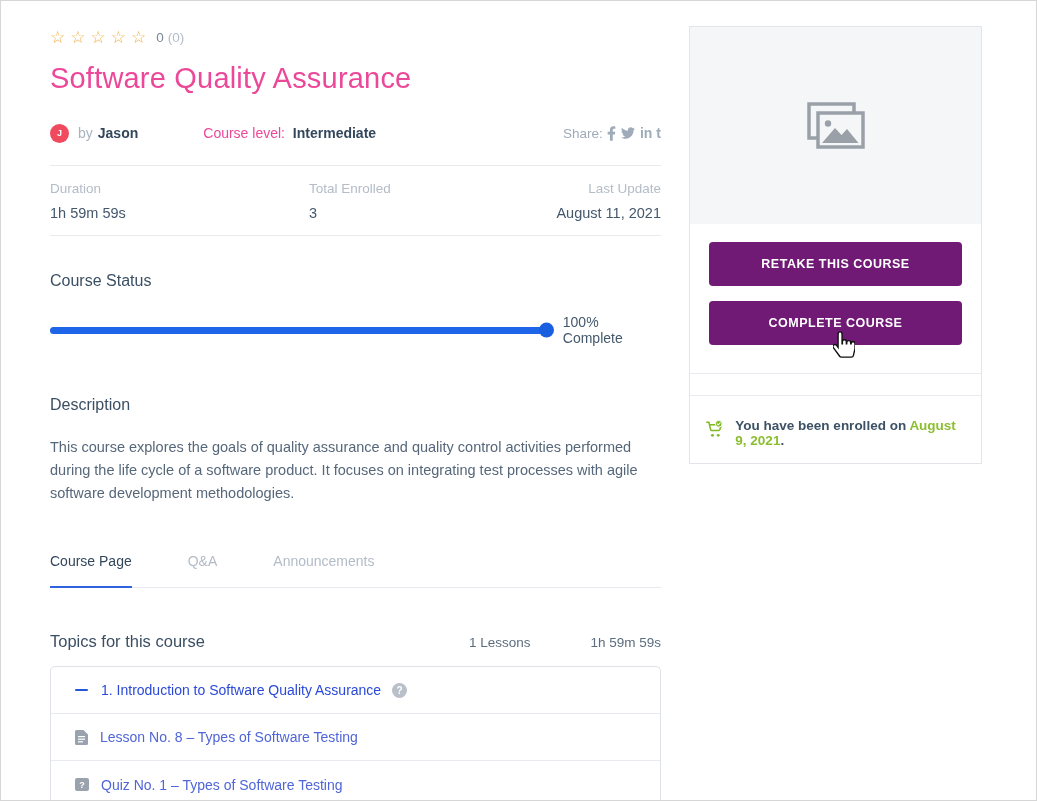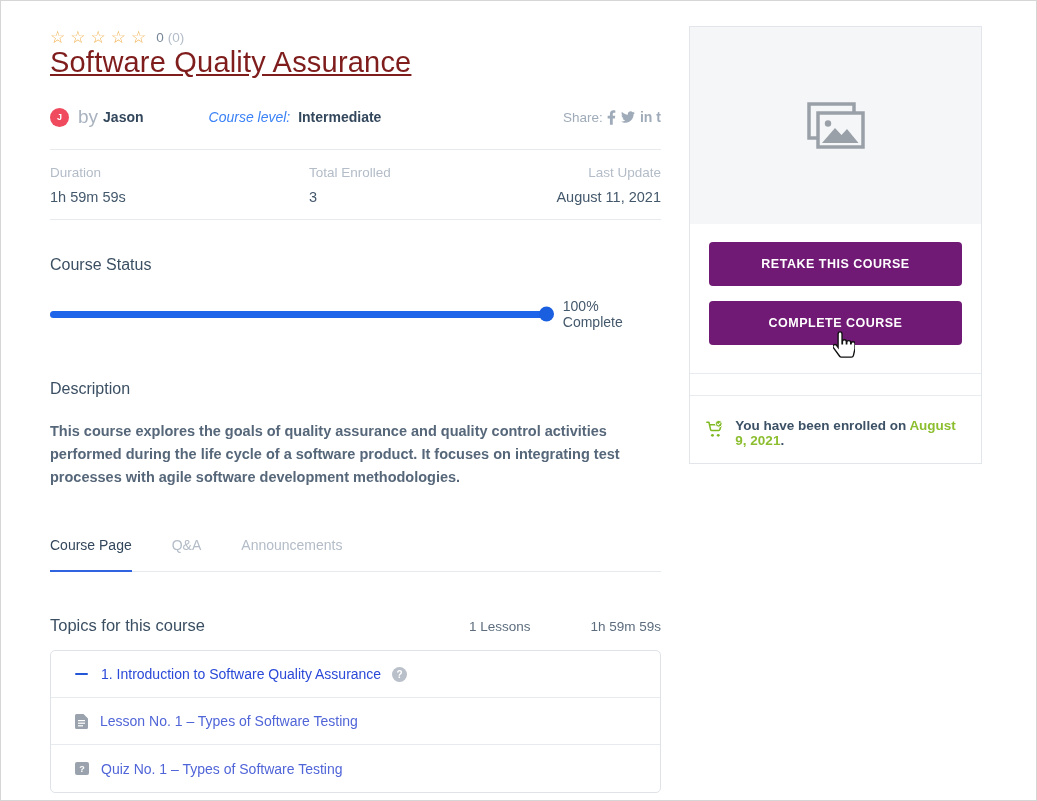--- a/index.html
+++ b/index.html
@@ -16,30 +16,30 @@
   .main { width:611px; flex:0 0 611px; }
   .sidebar { width:293px; flex:0 0 293px; margin-left:28px; }
 
   
   .rating { display:flex; align-items:center; gap:4px; height:18px; }
   .star { color:#f0b14e; font-size:17px; line-height:1; letter-spacing:1px; }
   .rating-score { color:#76879a; font-size:13.5px; margin-left:5px; }
   .rating-count { color:#b3bdc9; font-size:13.5px; }
 
   
-  h1.course-title { font-size:29px; font-weight:500; color:#7f1d1d; letter-spacing:.2px;text-decoration:underline; }
+  h1.course-title { font-size:29px; font-weight:500; color:#ec4899; margin-top:16px; letter-spacing:.2px; }
 
   
   .meta-row { display:flex; align-items:center; margin-top:26px; height:24px; }
   .avatar { width:19px; height:19px; border-radius:50%; background:#ef4a5e; color:#fff;
             font-size:9px; font-weight:bold; display:flex; align-items:center; justify-content:center; }
-  .by-label { color:#a9b3bf; font-size:19px; margin-left:9px; }
+  .by-label { color:#a9b3bf; font-size:14px; margin-left:9px; }
   .author-name { color:#33475c; font-size:14px; font-weight:bold; margin-left:5px; }
   .level-wrap { margin-left:65px; font-size:14px; }
-  .level-label { color:#3b82f6;font-style:italic; }
+  .level-label { color:#ec4899; }
   .level-value { color:#33475c; font-weight:bold; margin-left:4px; }
   .share-wrap { margin-left:auto; display:flex; align-items:center; gap:4px; }
   .share-label { color:#9fabb9; font-size:13.5px; }
   .share-icon { color:#9fabb9; font-weight:bold; font-size:14px; display:flex; align-items:center; cursor:pointer; }
   .share-icon svg { display:block; }
 
   .divider { border:none; border-top:1px solid #e8ebee; margin-top:20px; }
 
   
   .stats-row { display:flex; padding:15px 0 14px; }
@@ -54,24 +54,24 @@
   .status-heading { margin-top:36px; }
   .progress-row { display:flex; align-items:center; margin-top:24px; }
   .progress-track { position:relative; width:504px; height:7px; border-radius:4px; background:#dfe5ec; }
   .progress-fill { position:absolute; left:0; top:0; height:7px; border-radius:4px; background:#1f65ea; }
   .progress-knob { position:absolute; right:-7px; top:50%; transform:translateY(-50%);
                    width:15px; height:15px; border-radius:50%; background:#1a5fe0; }
   .progress-text { margin-left:16px; color:#44586c; font-size:14px; }
 
   
   .desc-heading { margin-top:50px; }
-  .desc-body { margin-top:22px; color:#56677a; font-size:14.5px; line-height:23px;font-weight:bold; }
-
-  
-  .tabs { display:flex; gap:40px; margin-top:48px; border-bottom:1px solid #e6e9ed; }
+  .desc-body { margin-top:22px; color:#56677a; font-size:14.5px; line-height:23px; }
+
+  
+  .tabs { display:flex; gap:56px; margin-top:48px; border-bottom:1px solid #e6e9ed; }
   .tab { font-size:14px; color:#b3bcc7; padding-bottom:17px; cursor:pointer; }
   .tab.active { color:#33475c; border-bottom:2px solid #2f63e0; margin-bottom:-1px; }
 
   
   .topics-header { display:flex; align-items:baseline; margin-top:44px; }
   .topics-heading { font-size:16.5px; }
   .topics-meta { margin-left:auto; display:flex; gap:60px; color:#5d6d7e; font-size:13.5px; }
   .topic-box { margin-top:15px; border:1px solid #dfe3e8; border-radius:5px; overflow:hidden; }
   .topic-row { display:flex; align-items:center; height:47px; padding:0 24px; border-bottom:1px solid #e7eaee; }
   .topic-row:last-child { border-bottom:none; }
@@ -196,21 +196,21 @@
       </div>
       <div class="topic-row">
         <span class="item-icon">
           <svg width="13" height="15" viewBox="0 0 13 15">
               <path d="M1.5 0h7L13 4.5v9A1.5 1.5 0 0 1 11.5 15h-10A1.5 1.5 0 0 1 0 13.5v-12A1.5 1.5 0 0 1 1.5 0z" fill="#9aa3ad"></path>
               <rect x="3" y="6" width="7" height="1.2" fill="#fff"></rect>
               <rect x="3" y="8.6" width="7" height="1.2" fill="#fff"></rect>
               <rect x="3" y="11.2" width="5" height="1.2" fill="#fff"></rect>
             </svg>
         </span>
-        <span class="item-label">Lesson No. 1 – Types of Software Testing</span>
+        <span class="item-label">Lesson No. 8 – Types of Software Testing</span>
       </div>
       <div class="topic-row">
         <span class="item-icon">
           <span class="quiz-badge">?</span>
         </span>
         <span class="item-label">Quiz No. 1 – Types of Software Testing</span>
       </div>
     </div>
 
   </div>

